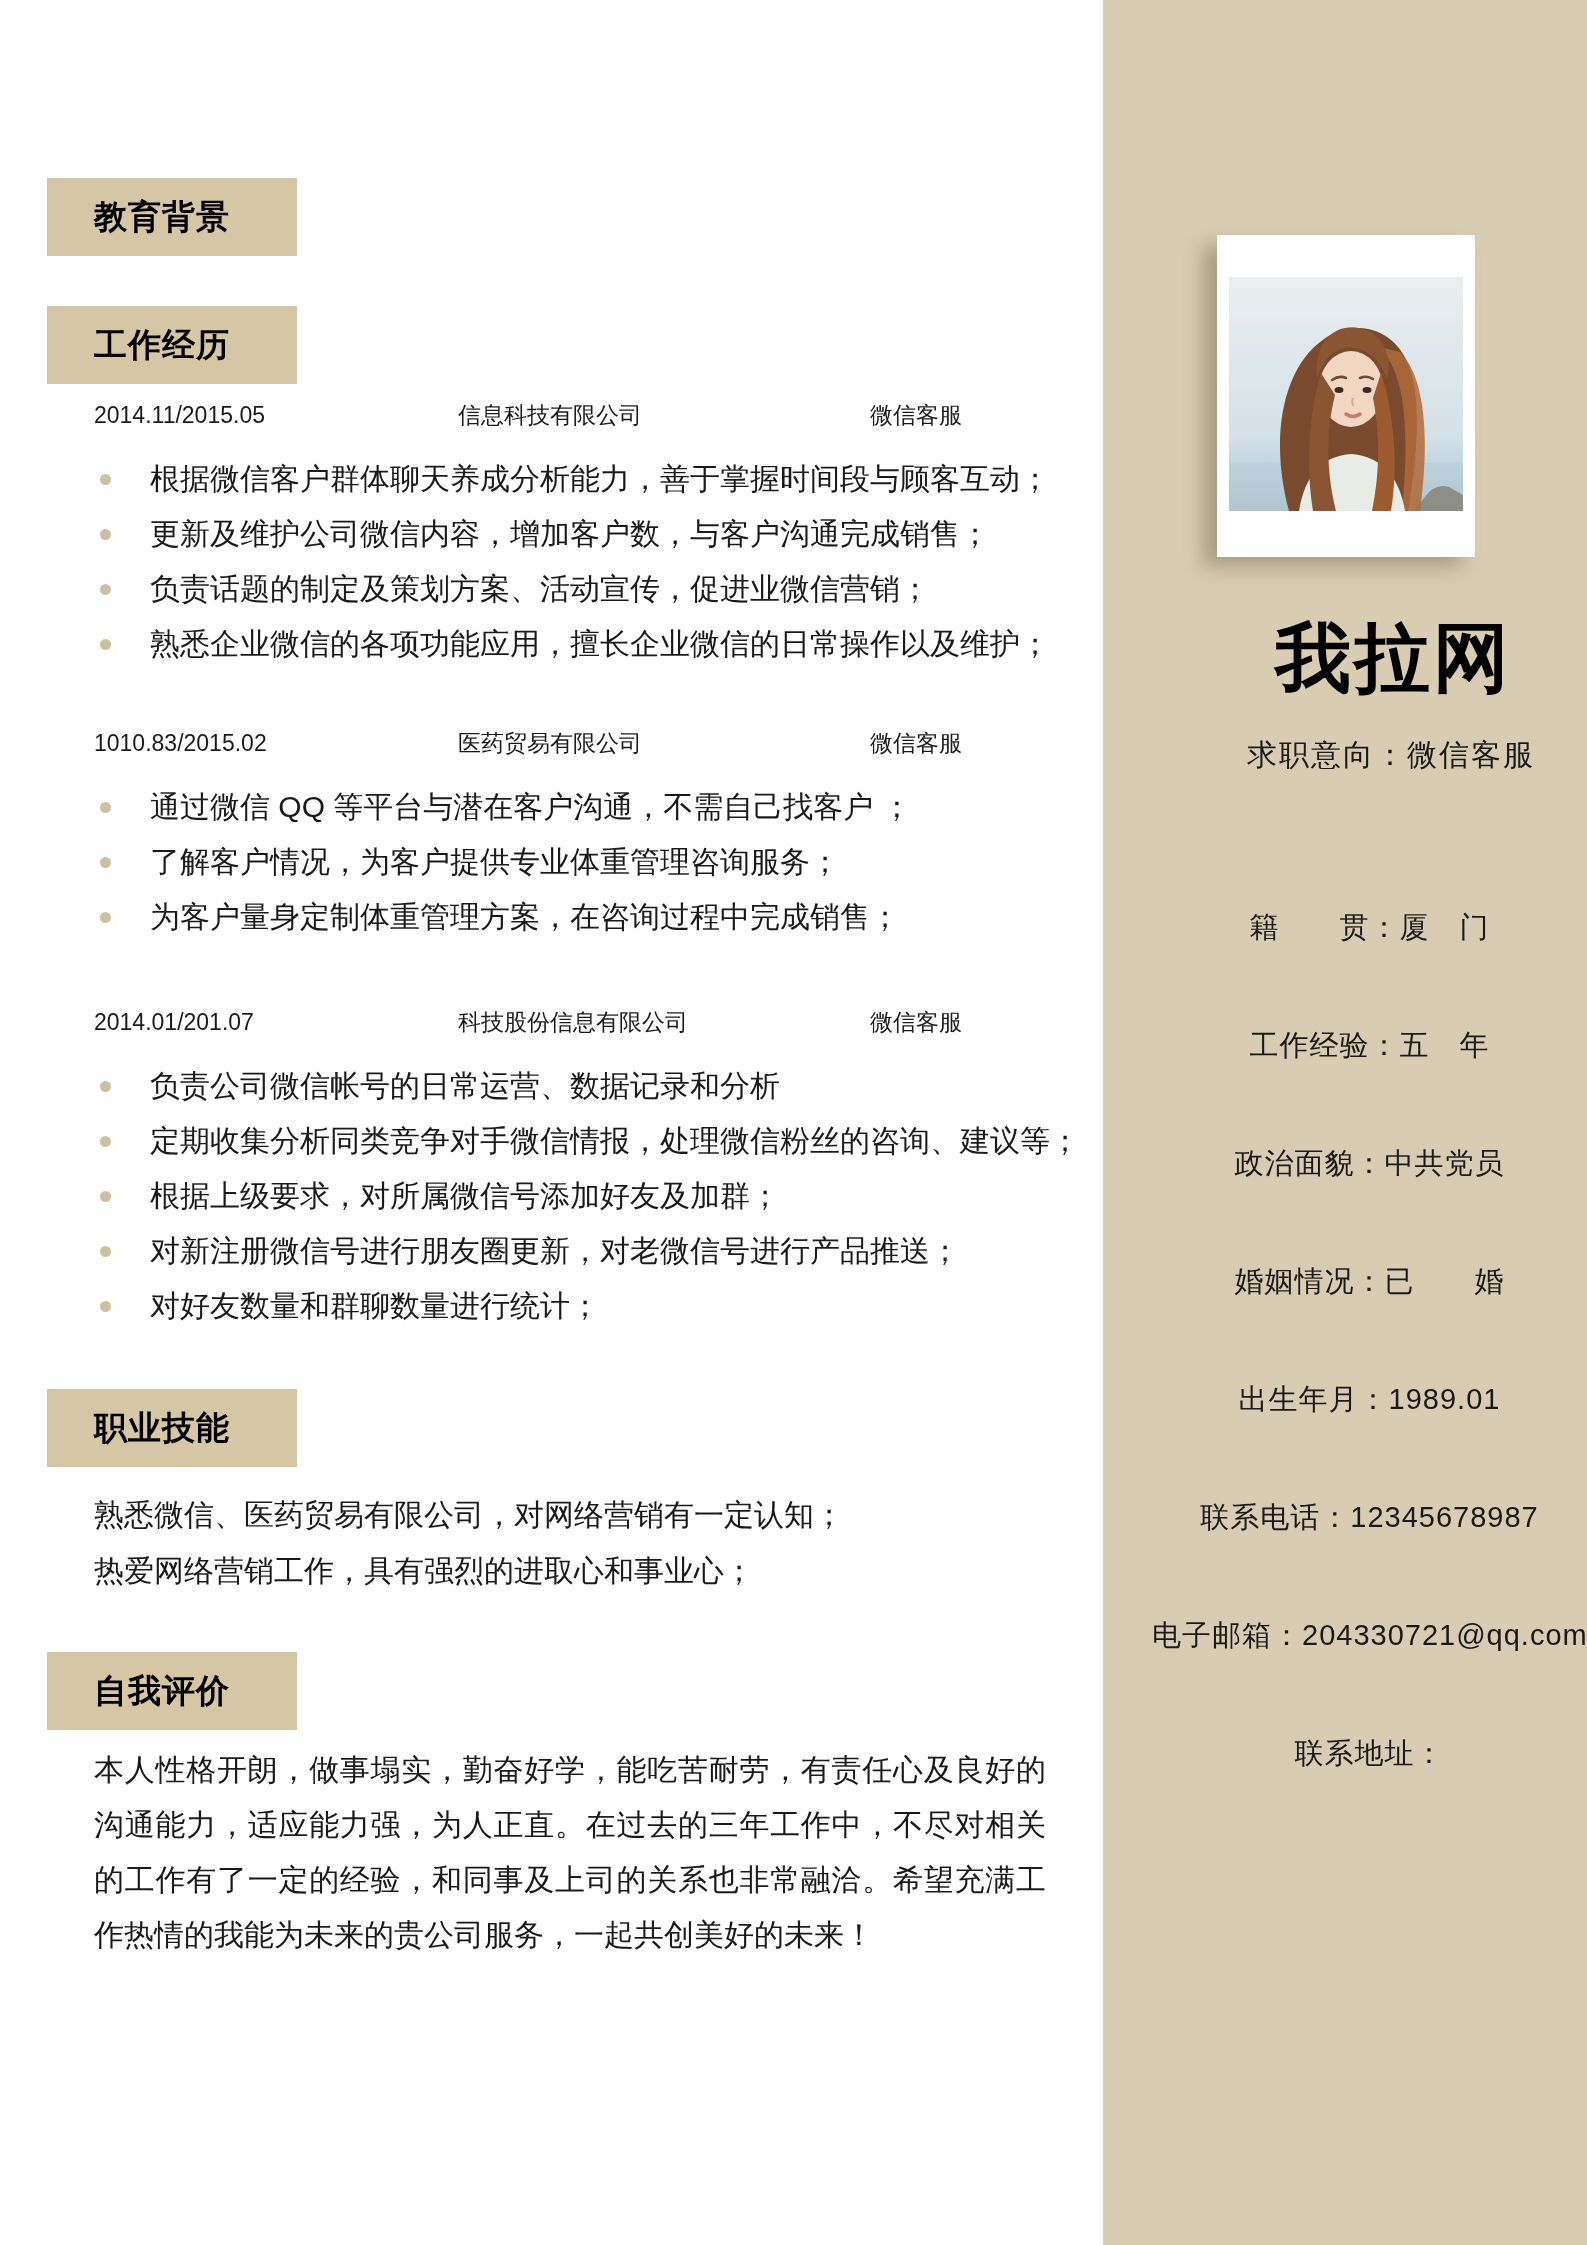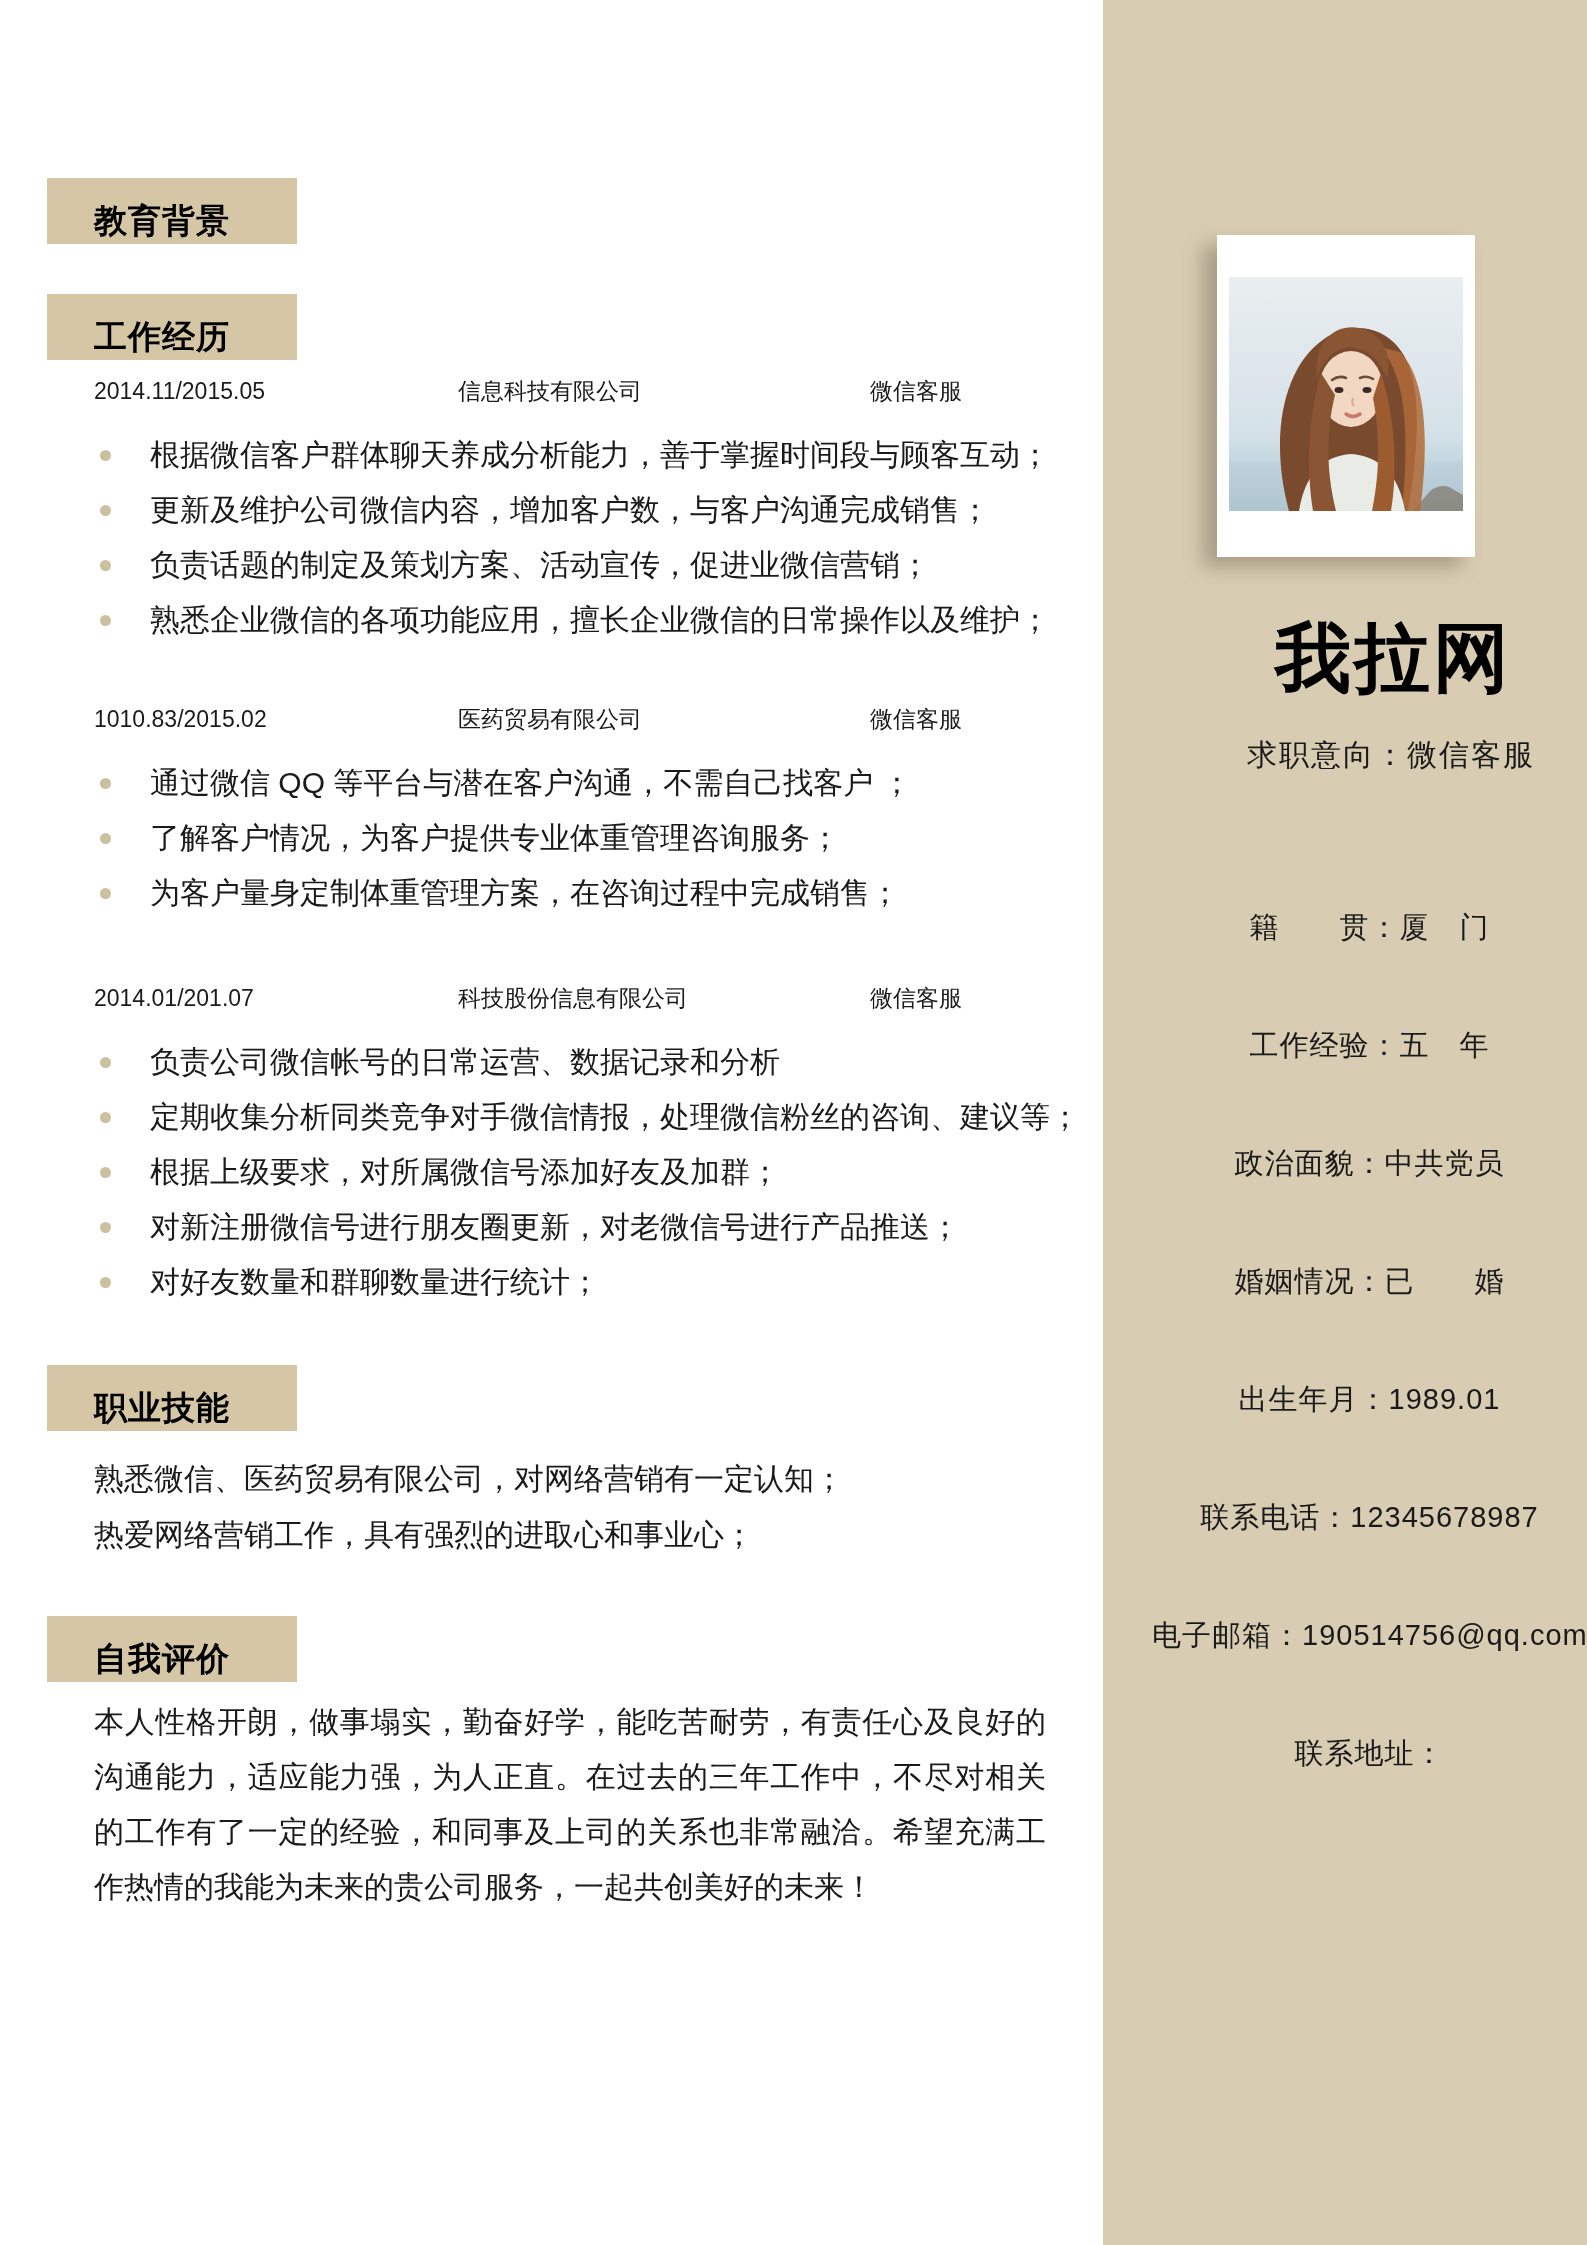--- a/index.html
+++ b/index.html
@@ -16,24 +16,24 @@
     background:#ffffff;
     color:var(--text);
     overflow:hidden;
   }
   
   .main{
     position:absolute;left:0;top:0;width:1103px;height:2245px;background:#fff;
   }
   .sec-header{
     margin-left:47px;
-    width:250px;height:66px;
+    width:250px;height:78px;
     background:var(--accent);
     padding-left:47px;
-    display:flex;align-items:flex-end;
+    display:flex;align-items:center;
     font-size:33px;font-weight:bold;color:#000;
     letter-spacing:1px;
   }
   .sec-header.edu{margin-top:178px;}
   .sec-header.work{margin-top:50px;}
   .sec-header.skills{margin-top:55px;}
   .sec-header.eval{margin-top:53px;}
   .edu-row{
     margin-top:24px;margin-left:94px;
     display:flex;align-items:baseline;
@@ -237,17 +237,17 @@
   <div class="person-name">我拉网</div>
   <div class="objective">求职意向：微信客服</div>
 
   <div class="fields">
     <div class="field-row"><span>籍　　贯：</span><span>厦　门</span></div>
     <div class="field-row"><span>工作经验：</span><span>五　年</span></div>
     <div class="field-row"><span>政治面貌：</span><span>中共党员</span></div>
     <div class="field-row"><span>婚姻情况：</span><span>已　　婚</span></div>
     <div class="field-row"><span>出生年月：</span><span>1989.01</span></div>
     <div class="field-row"><span>联系电话：</span><span>12345678987</span></div>
-    <div class="field-row"><span>电子邮箱：</span><span>190514756@qq.com</span></div>
+    <div class="field-row"><span>电子邮箱：</span><span>204330721@qq.com</span></div>
     <div class="field-row"><span>联系地址：</span><span></span></div>
   </div>
 
 </div>
 
 </body></html>

